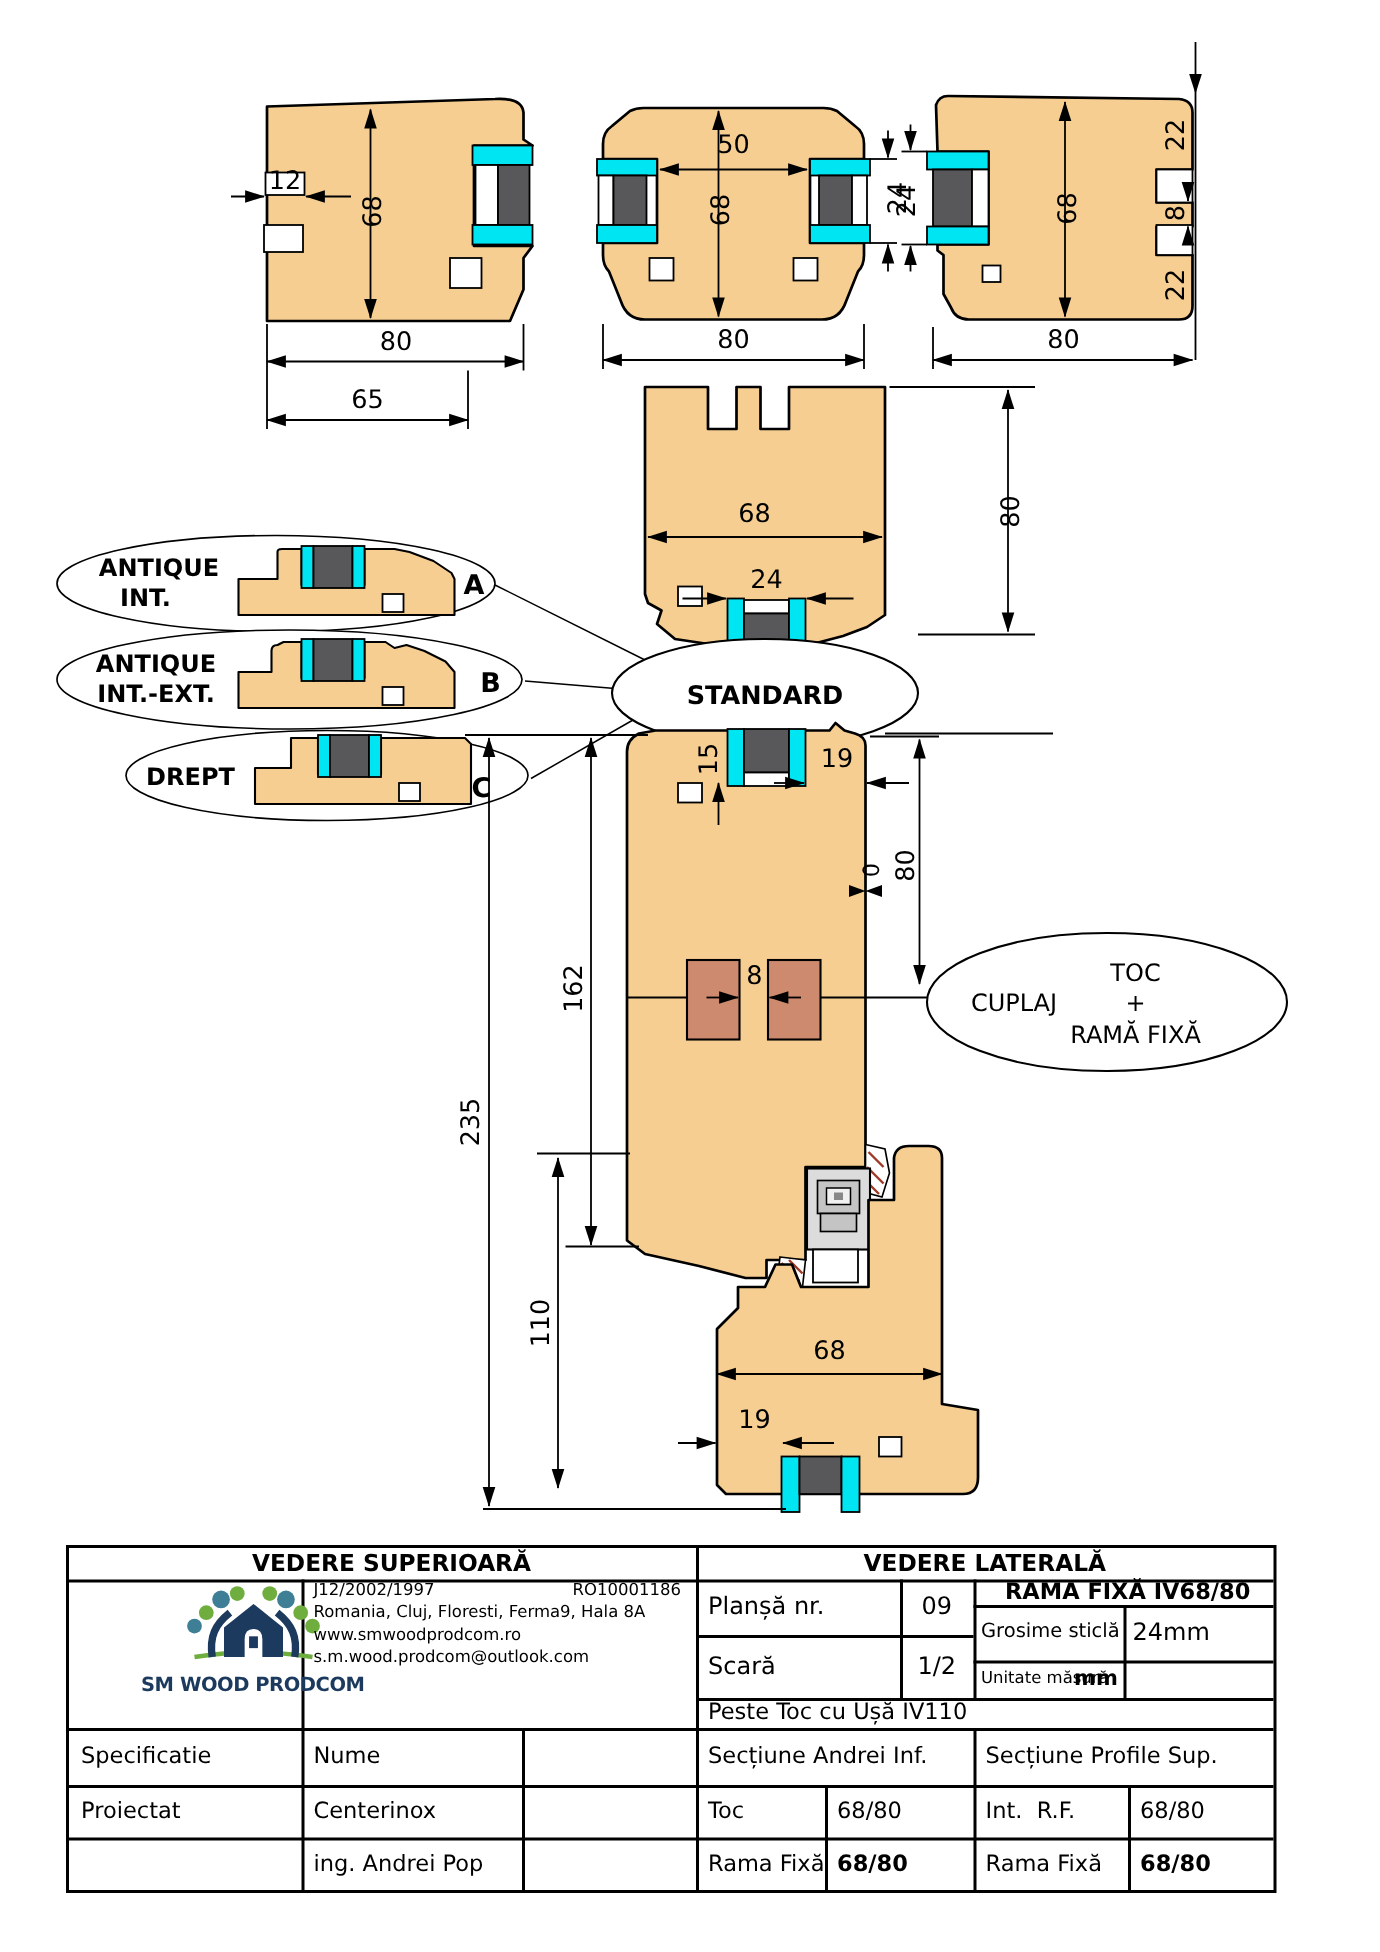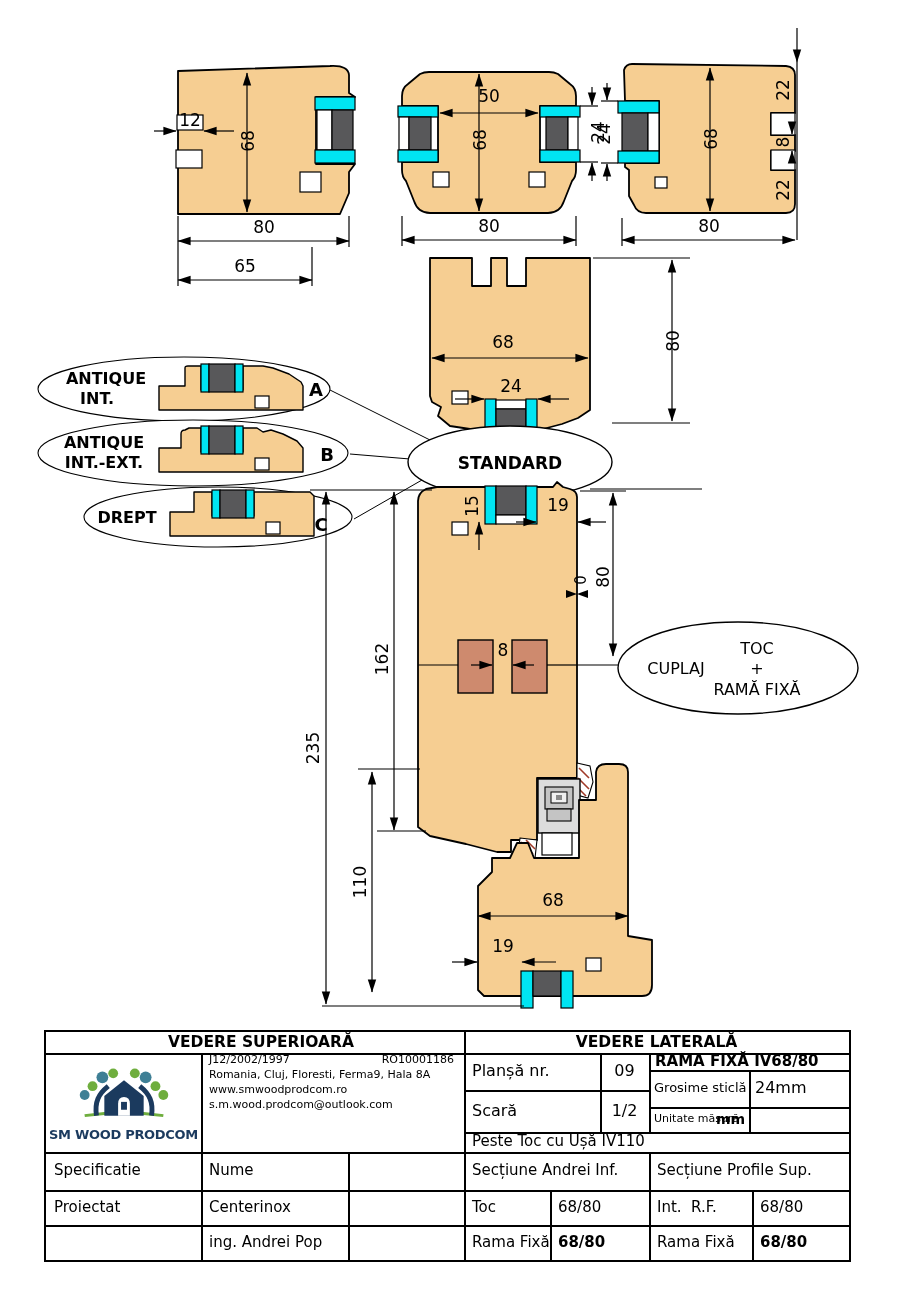--- a/index.html
+++ b/index.html
@@ -28,21 +28,21 @@
   
   .tbl{position:absolute;left:44px;top:1030px;width:803px;height:228px;
        border:2px solid #000;box-sizing:content-box;}
   .cell{position:absolute;display:flex;align-items:center;padding-left:8px;
         font-size:15px;box-sizing:border-box;line-height:1.15;white-space:pre-wrap;}
   .c-center{justify-content:center;padding-left:0;}
   .c-bold{font-weight:bold;}
   .hl,.vl{position:absolute;background:#000;}
   .hl{height:2px;} .vl{width:2px;}
   .logo-cell{position:absolute;display:flex;flex-direction:column;align-items:center;
-             justify-content:center;}
+             margin-left:45px;}
   .logo-text{font-size:13px;font-weight:bold;color:var(--logo_navy);letter-spacing:-0.3px;margin-top:1px;}
   .company{flex-direction:column;align-items:stretch;justify-content:flex-start;
            font-size:11px;line-height:1.35;padding-right:10px;}
   .company .row1{display:flex;justify-content:space-between;}
 </style>
 </head>
 <body>
 
 <div class="page">
 
@@ -324,21 +324,21 @@
       <span>J12/2002/1997</span>
       <span>RO10001186</span>
     </div>
     <div>Romania, Cluj, Floresti, Ferma9, Hala 8A</div>
     <div>www.smwoodprodcom.ro</div>
     <div>s.m.wood.prodcom@outlook.com</div>
   </div>
 
   <div class="cell" style="left:418px;top:21px;width:136px;height:37px;font-size:16px;">Planșă nr.</div>
   <div class="cell c-center" style="left:554px;top:21px;width:49px;height:37px;font-size:16px;">09</div>
-  <div class="cell c-bold" style="left:603px;top:21px;width:200px;height:17px;font-size:15px;padding-left:6px;">RAMA FIXĂ IV68/80</div>
+  <div class="cell c-bold" style="left:603px;top:21px;width:200px;height:17px;font-size:15px;padding-left:21px;">RAMA FIXĂ IV68/80</div>
   <div class="cell" style="left:603px;top:38px;width:100px;height:37px;font-size:13px;padding-left:5px;">Grosime sticlă</div>
   <div class="cell" style="left:703px;top:38px;width:100px;height:37px;font-size:16px;padding-left:6px;">24mm</div>
   <div class="cell" style="left:418px;top:58px;width:136px;height:42px;font-size:16px;">Scară</div>
   <div class="cell c-center" style="left:554px;top:58px;width:49px;height:42px;font-size:16px;">1/2</div>
   <div class="cell" style="left:603px;top:75px;width:100px;height:25px;font-size:11px;padding-left:5px;">Unitate măsură</div>
   <div class="cell c-bold" style="left:664px;top:75px;width:100px;height:25px;font-size:14px;padding-left:6px;">mm</div>
   <div class="cell" style="left:418px;top:100px;width:324px;height:20px;font-size:15px;">Peste Toc cu Ușă IV110</div>
 
   <div class="cell" style="left:0;top:120px;width:155px;height:38px;">Specificatie</div>
   <div class="cell" style="left:155px;top:120px;width:147px;height:38px;">Nume</div>

